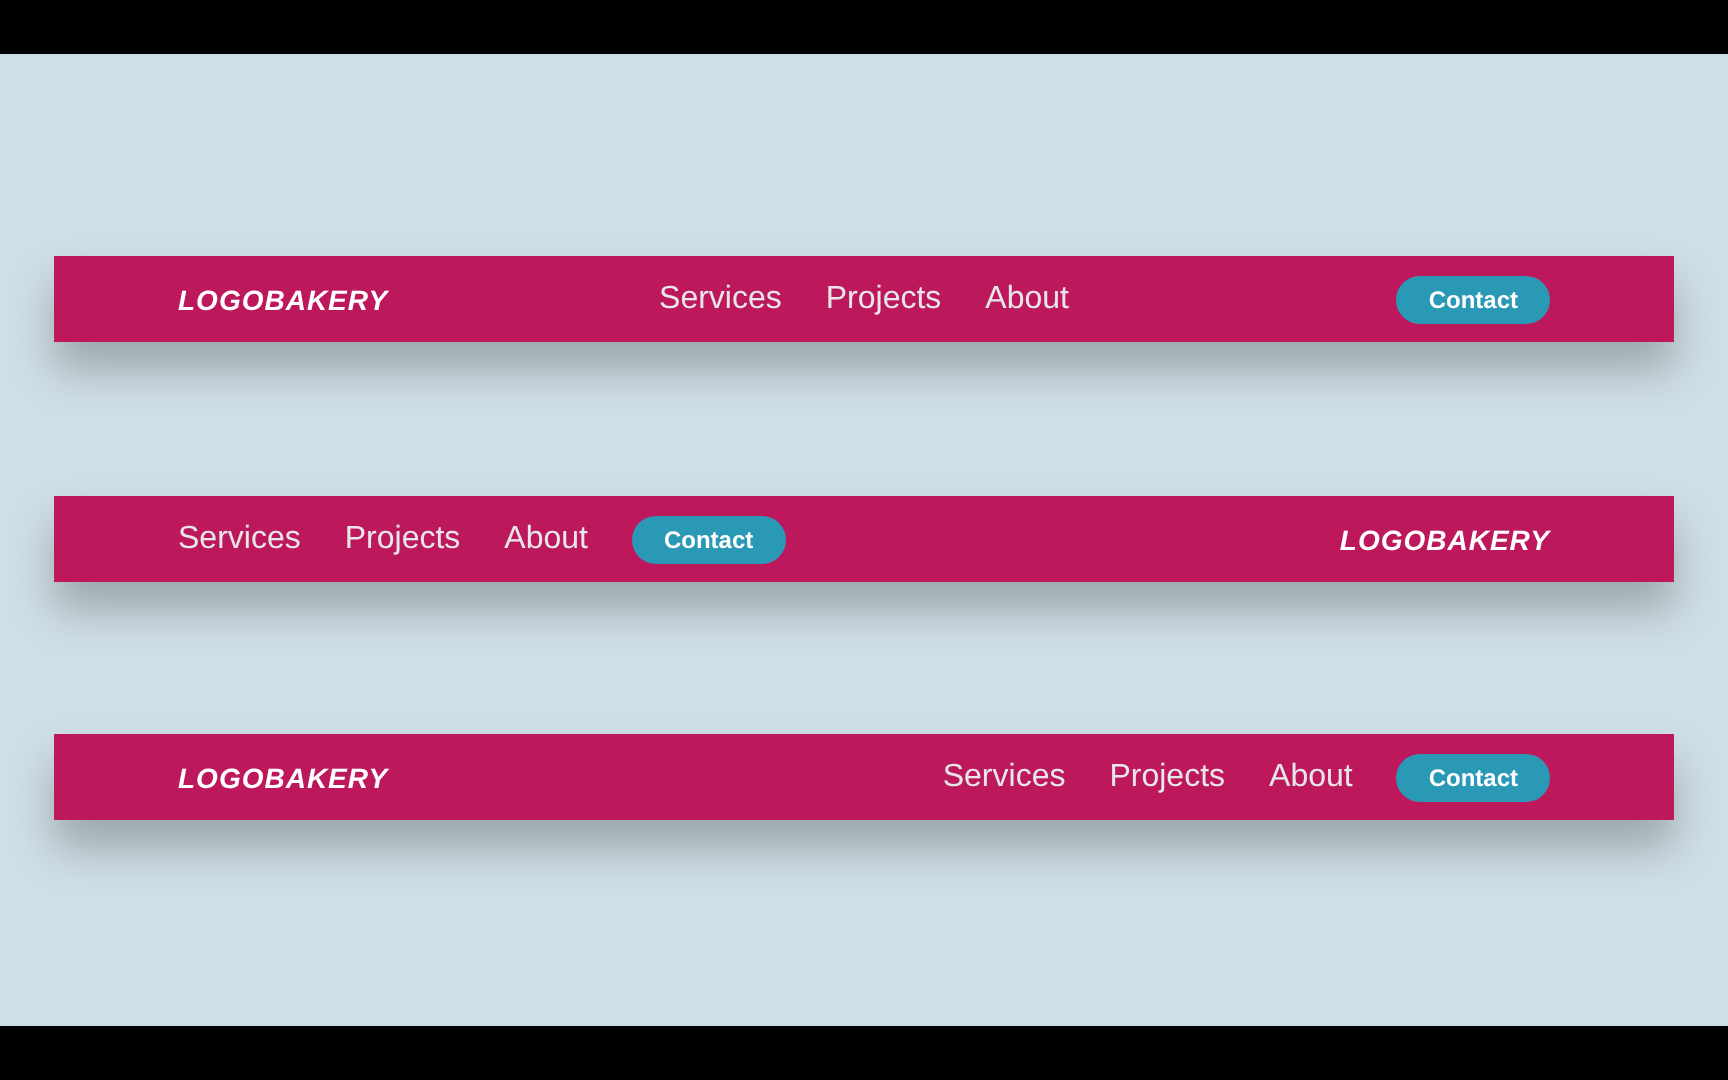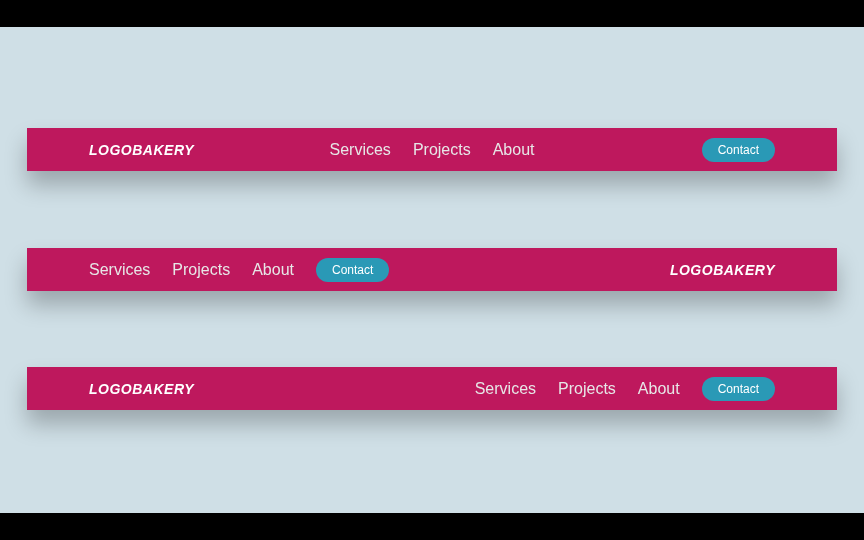--- a/index.html
+++ b/index.html
@@ -46,20 +46,21 @@
     white-space: nowrap;
   }
   .btn {
     background: #2a99b6;
     color: #fff;
     font-size: 12px;
     padding: 5px 16px;
     border-radius: 14px;
     cursor: pointer;
     white-space: nowrap;
+    font-weight: bold;
   }
 
   
   .nav1 { justify-content: space-between; }
   .nav1 .center-group {
     position: absolute;
     left: 50%;
     transform: translateX(-50%);
     display: flex;
     gap: 22px;

